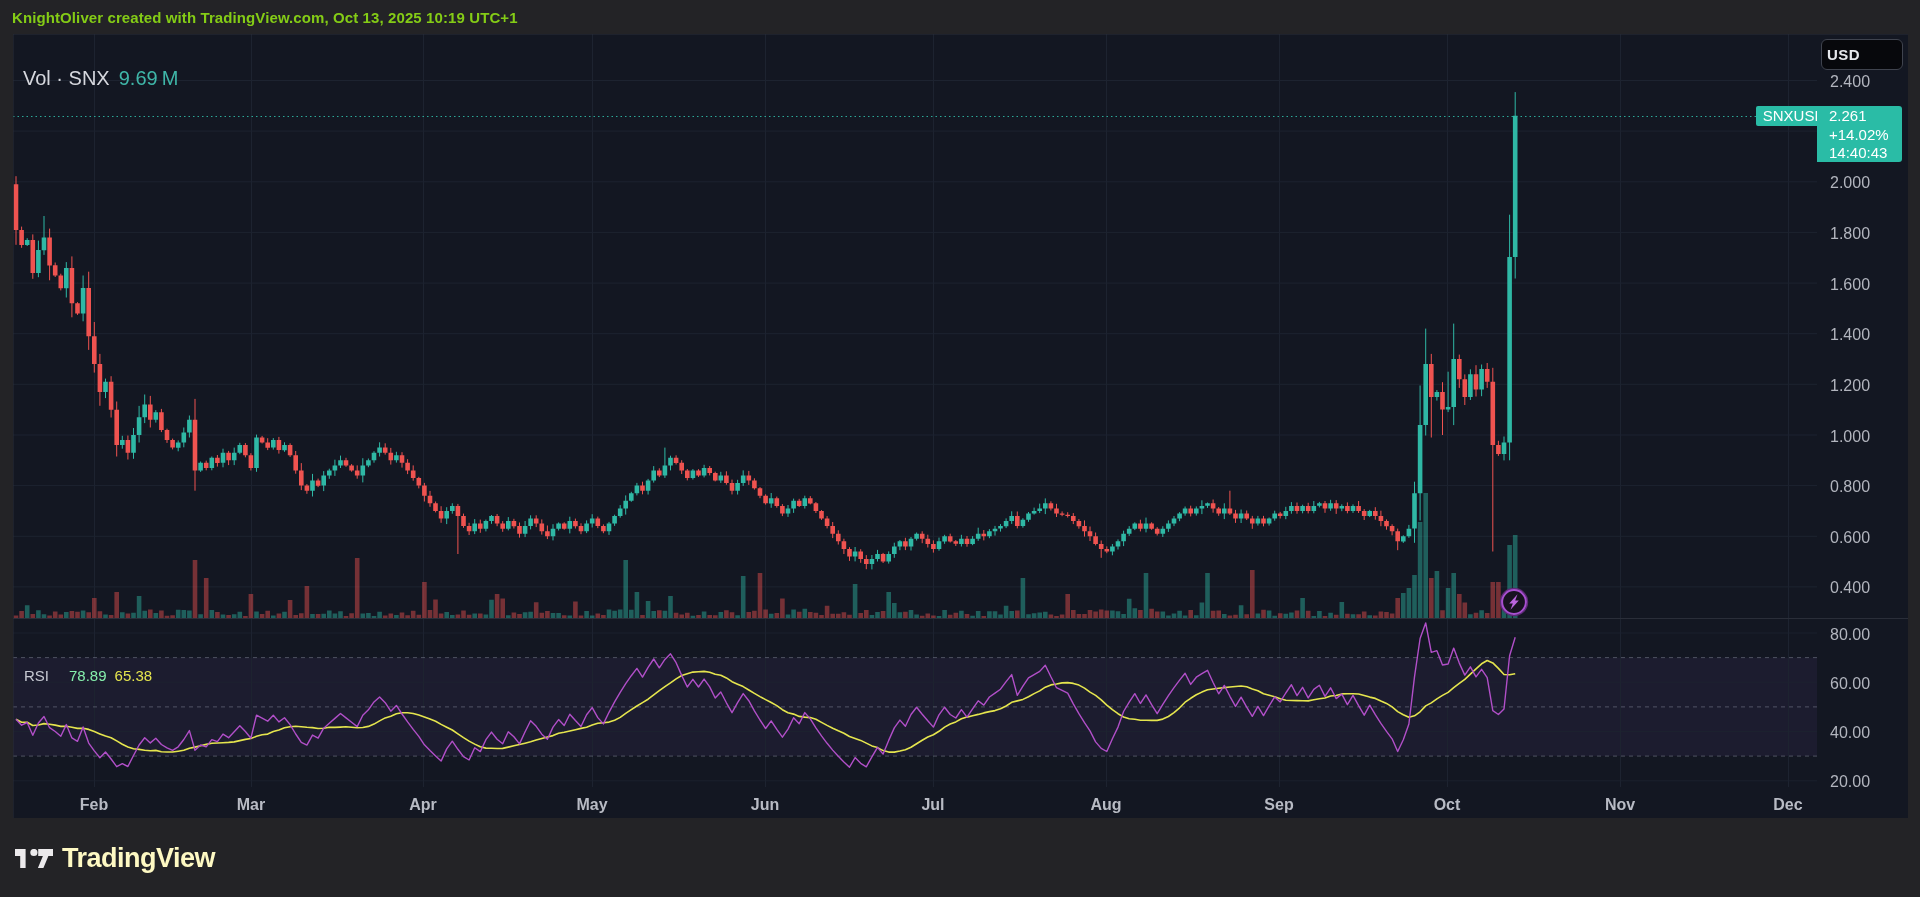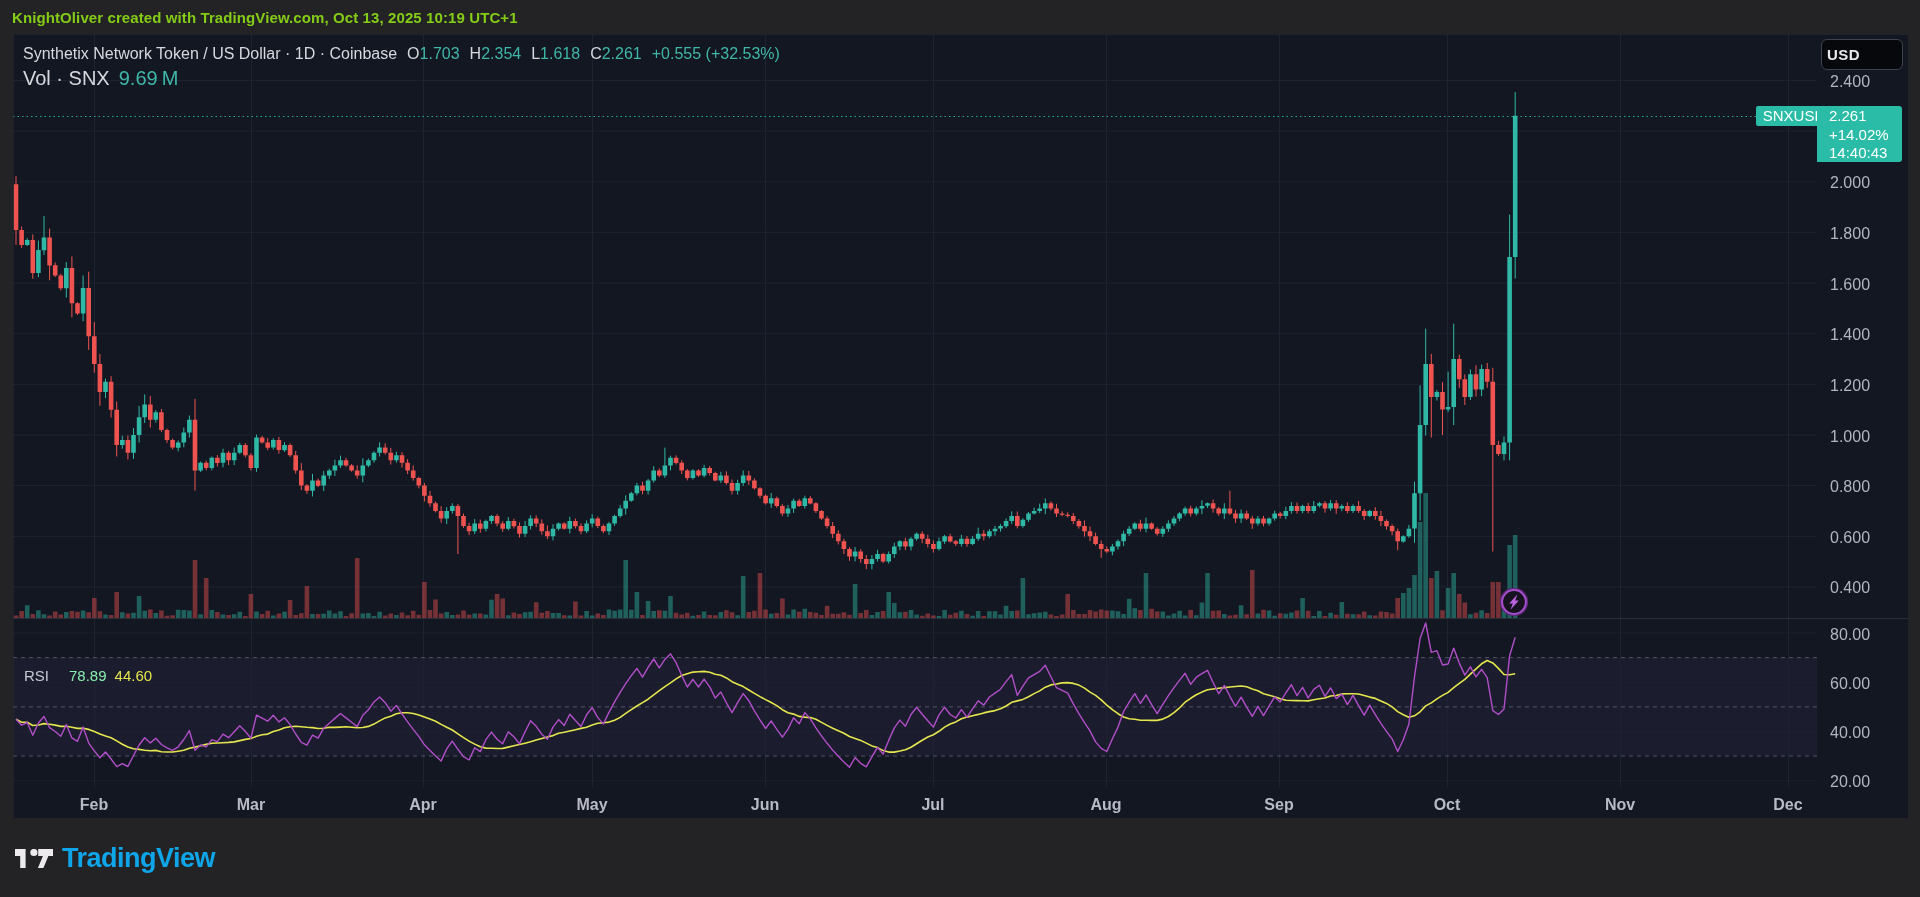--- a/index.html
+++ b/index.html
@@ -21,21 +21,21 @@
 #usd { left:1807px; top:4px; width:82px; height:31px; background:#07080c;
   border:1px solid #3f434e; border-radius:6px; color:#e6e8ec; font-size:15px;
   font-weight:700; text-align:left; padding-left:5px; line-height:29px; letter-spacing:0.4px; }
 #tag { left:1728px; top:71px; width:76px; height:20px; background:#2abca6;
   border-radius:2px; color:#fff; font-size:15px; text-align:center; line-height:20px;margin-left:14px; }
 #pbox { left:1803px; top:71px; width:85px; height:56px; background:#2abca6;
   border-radius:0 3px 3px 0; color:#fff; font-size:15px; padding:1px 0 0 12px;
   line-height:18.5px; }
 #footer { position:absolute; left:15px; top:848px; }
 #tvmark { position:absolute; left:0; top:0.5px; }
-#footer .wm { position:absolute; left:47px; top:-5px; color:#0ea5e9; font-size:27px;
+#footer .wm { position:absolute; left:47px; top:-5px; color:#fef9c3; font-size:27px;
   font-weight:700; letter-spacing:-0.5px; }
 </style></head>
 <body>
 <div id="topbar">KnightOliver created with TradingView.com, Oct 13, 2025 10:19 UTC+1</div>
 <div id="chart">
 <svg width="1895" height="784" viewBox="0 0 1895 784" font-family="Liberation Sans, sans-serif">
 <rect width="1895" height="784" fill="#131722"></rect>
 <rect x="0" y="623.6" width="1804.0" height="98.5" fill="rgba(126,87,194,0.09)"></rect>
 <path d="M81.5 0V753.0 M238.5 0V753.0 M410.5 0V753.0 M579.5 0V753.0 M752.5 0V753.0 M920.5 0V753.0 M1093.5 0V753.0 M1266.5 0V753.0 M1434.5 0V753.0 M1607.5 0V753.0 M1775.5 0V753.0" stroke="#1d2330" stroke-width="1"></path>
 <path d="M0 552.9H1804.0 M0 502.3H1804.0 M0 451.6H1804.0 M0 401.0H1804.0 M0 350.3H1804.0 M0 299.7H1804.0 M0 249.1H1804.0 M0 198.4H1804.0 M0 147.8H1804.0 M0 97.1H1804.0 M0 46.5H1804.0" stroke="#1d2330" stroke-width="1"></path>
@@ -75,23 +75,22 @@
 <text x="410" y="776" fill="#b8bbc4" font-size="16" font-weight="600" text-anchor="middle">Apr</text>
 <text x="579" y="776" fill="#b8bbc4" font-size="16" font-weight="600" text-anchor="middle">May</text>
 <text x="752" y="776" fill="#b8bbc4" font-size="16" font-weight="600" text-anchor="middle">Jun</text>
 <text x="920" y="776" fill="#b8bbc4" font-size="16" font-weight="600" text-anchor="middle">Jul</text>
 <text x="1093" y="776" fill="#b8bbc4" font-size="16" font-weight="600" text-anchor="middle">Aug</text>
 <text x="1266" y="776" fill="#b8bbc4" font-size="16" font-weight="600" text-anchor="middle">Sep</text>
 <text x="1434" y="776" fill="#b8bbc4" font-size="16" font-weight="600" text-anchor="middle">Oct</text>
 <text x="1607" y="776" fill="#b8bbc4" font-size="16" font-weight="600" text-anchor="middle">Nov</text>
 <text x="1775" y="776" fill="#b8bbc4" font-size="16" font-weight="600" text-anchor="middle">Dec</text>
 </svg>
-<div class="ov" id="leg1">Synthetix Network Token / US Dollar · 1D · Coinbase<span class="g">O<span class="v">1.703</span></span><span class="g">H<span class="v">2.354</span></span><span class="g">L<span class="v">1.618</span></span><span class="g">C<span class="v">2.261</span></span><span class="g v">+0.555 (+32.53%)</span></div>
 <div class="ov" id="leg2">Vol · SNX<span class="v">9.69 M</span></div>
-<div class="ov" id="legr">RSI<span class="p">78.89</span><span class="y">44.60</span></div>
+<div class="ov" id="legr">RSI<span class="p">78.89</span><span class="y">65.38</span></div>
 <div class="ov" id="usd">USD</div>
 <div class="ov" id="tag">SNXUSD</div>
 <div class="ov" id="pbox">2.261<br>+14.02%<br>14:40:43</div>
 </div>
 <div id="footer">
 <svg id="tvmark" width="38" height="19" viewBox="0 0 38 19">
 <path d="M0 0 H10.6 V19 H5.2 V7 H0 Z" fill="#eceaec"></path>
 <circle cx="18.9" cy="3.5" r="3.6" fill="#eceaec"></circle>
 <path d="M23.2 0 H38 V7 H33.4 L28.4 19 H22.9 L27.9 7 H23.2 Z" fill="#eceaec"></path>
 </svg>

